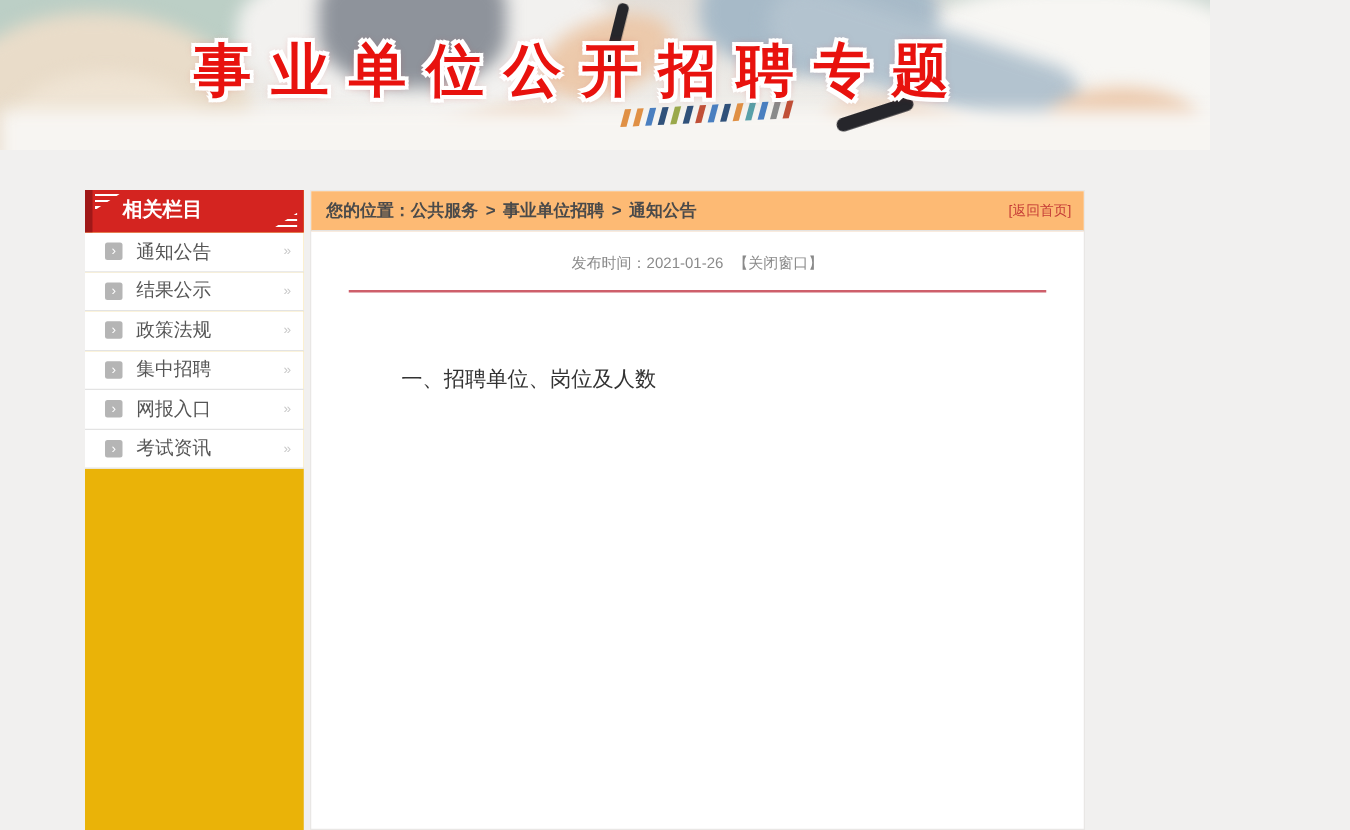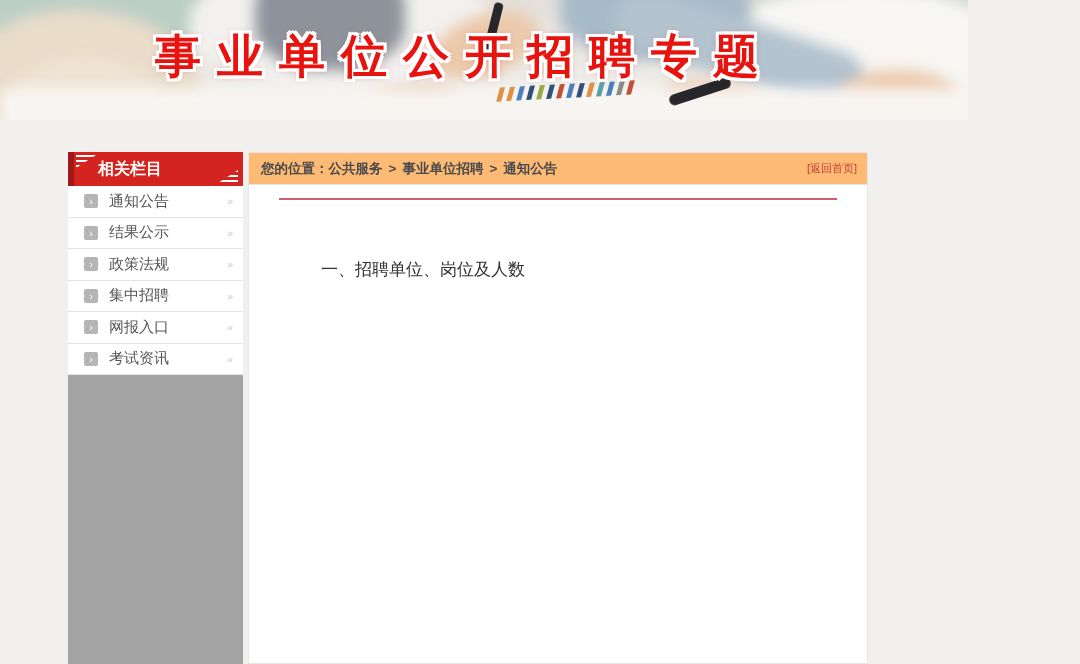--- a/index.html
+++ b/index.html
@@ -39,21 +39,21 @@
   .banner-title { position:absolute; left:0; top:26px; width:930px; text-align:center;
                   font-size:46px; font-weight:bold; letter-spacing:16px; color:#e8120e; z-index:5;
                   text-shadow:-3px -3px 0 #fff, 3px -3px 0 #fff, -3px 3px 0 #fff, 3px 3px 0 #fff,
                               -3px 0 0 #fff, 3px 0 0 #fff, 0 -3px 0 #fff, 0 3px 0 #fff,
                               0 0 7px rgba(216,40,40,.55); }
 
   
   .content-wrap { display:flex; gap:5px; margin:32px 0 0 68px; width:800px; height:512px; }
 
   
-  .sidebar { width:175px; background:#a3a3a3; height:100%; }
+  .sidebar { width:175px; background:#eab308; height:100%; }
   .sidebar-header { position:relative; height:34px; background:#d42420; color:#fff;
                     font-size:16px; font-weight:bold; line-height:34px; padding-left:30px; overflow:hidden; }
   .sidebar-header .redstripe { position:absolute; left:0; top:0; width:6px; height:100%; background:#a01818; }
   .ornament { position:absolute; width:20px; height:13px;
               background:repeating-linear-gradient(180deg,#fff 0 2px,transparent 2px 5px); }
   .ornament.tl { left:8px; top:3px; clip-path:polygon(0 0,100% 0,0 100%); }
   .ornament.br { right:5px; bottom:3px; clip-path:polygon(100% 0,100% 100%,0 100%); }
   .sidebar-item { display:flex; align-items:center; height:31.5px; padding:0 10px 0 16px;
                   border-bottom:1px solid #e3e3e3; cursor:pointer; background:#fff; }
   .sq-icon { width:14px; height:14px; background:#b5b5b5; color:#fff; font-size:11px; line-height:14px;
@@ -162,20 +162,23 @@
 
   <main class="main">
     <div class="breadcrumb-bar">
       <div class="breadcrumb">
         <span>您的位置：</span><span class="crumb-link">公共服务</span><span class="sep">&gt;</span><span class="crumb-link">事业单位招聘</span><span class="sep">&gt;</span><span class="crumb-link">通知公告</span>
       </div>
       <span class="return-home">[返回首页]</span>
     </div>
 
     <div class="article">
+      <div class="pub-line">
+        <span>发布时间：</span><span>2021-01-26</span><span class="close-win">【关闭窗口】</span>
+      </div>
       <div class="red-divider"></div>
       <div class="article-body">
         <p>一、招聘单位、岗位及人数</p>
 
       </div>
     </div>
   </main>
 
 </div>
 

